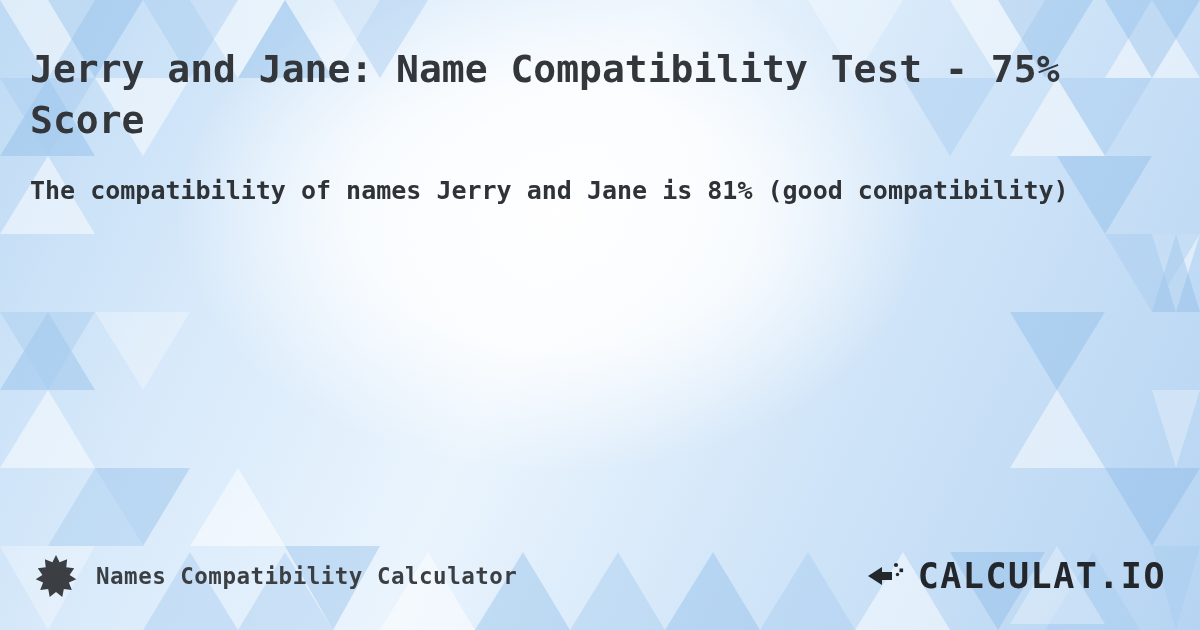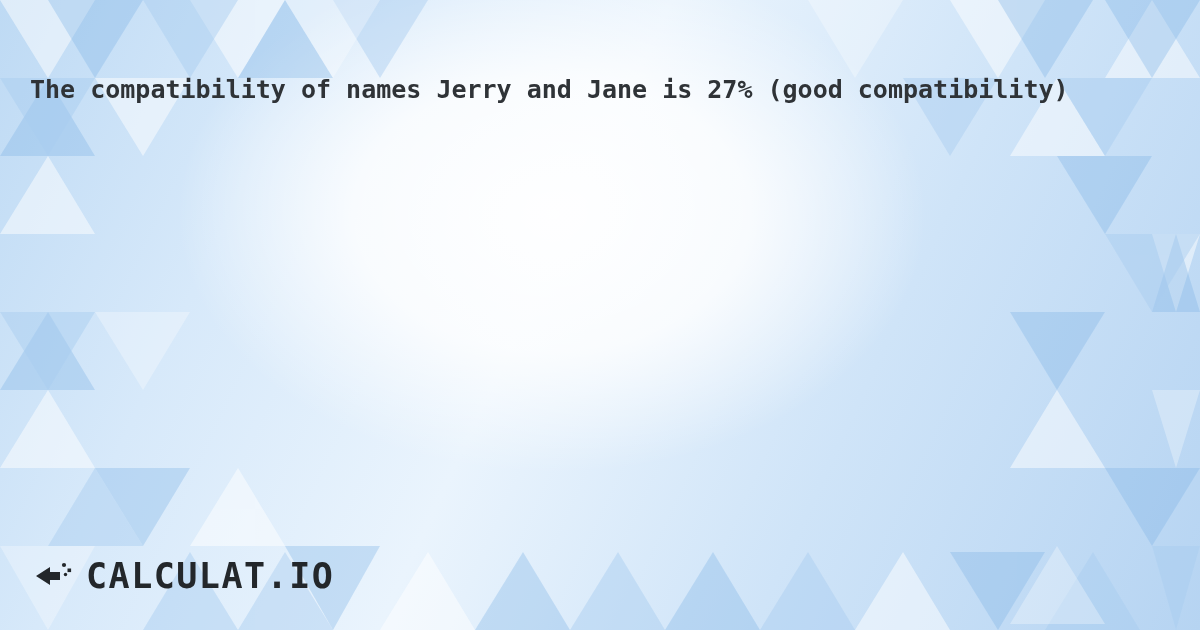--- a/index.html
+++ b/index.html
@@ -162,24 +162,32 @@
       <polygon points="285,0 380,0 333,78"></polygon>
       <polygon points="808,0 903,0 855,78"></polygon>
       <polygon points="0,546 95,546 48,630"></polygon>
       <polygon points="1010,624 1105,624 1057,546"></polygon>
       <polygon points="95,312 190,312 143,390"></polygon>
       <polygon points="1152,390 1200,390 1176,468"></polygon>
     </g>
   </svg>
 
   <div class="content">
-    <p class="result">The compatibility of names Jerry and Jane is 27% (good compatibility)</p>
+    <h1 class="title">Jerry and Jane: Name Compatibility Test - 75% Score</h1>
+    <p class="result">The compatibility of names Jerry and Jane is 81% (good compatibility)</p>
   </div>
 
   <div class="footer">
+    <div class="footer-left">
+      <svg class="star-icon" viewBox="0 0 44 44">
+        <polygon fill="#3b3f43" points="22,1 25.6,8.2 33.1,5.3 32.3,13.3 40.2,14.3 35.6,20.9 42.3,25.3 34.9,28.5 37.8,36 29.8,35.1 28.3,43 22,38.1 15.7,43 14.2,35.1 6.2,36 9.1,28.5 1.7,25.3 8.4,20.9 3.8,14.3 11.7,13.3 10.9,5.3 18.4,8.2"></polygon>
+        <circle cx="22" cy="22" r="4.6" fill="#ffffff" opacity="0.0"></circle>
+      </svg>
+      <span class="footer-label">Names Compatibility Calculator</span>
+    </div>
     <div class="brand">
       <svg class="brand-mark" viewBox="0 0 42 40">
         <path d="M2 20 L16 11 L16 16 L26 16 L26 24 L16 24 L16 29 Z" fill="#23272b"></path>
         <circle cx="30" cy="9" r="2.1" fill="#23272b"></circle>
         <rect x="33.5" y="12.5" width="3.6" height="3.6" fill="#23272b"></rect>
         <circle cx="31.5" cy="18.5" r="1.7" fill="#23272b"></circle>
       </svg>
       <span class="brand-text">CALCULAT.IO</span>
     </div>
   </div>

